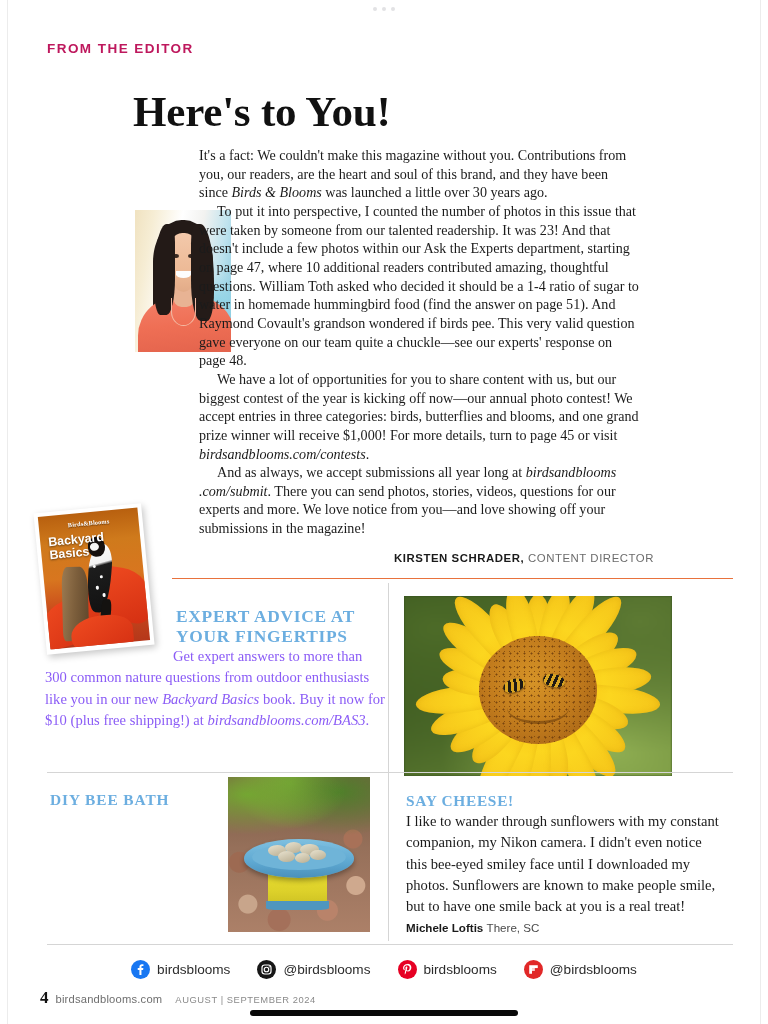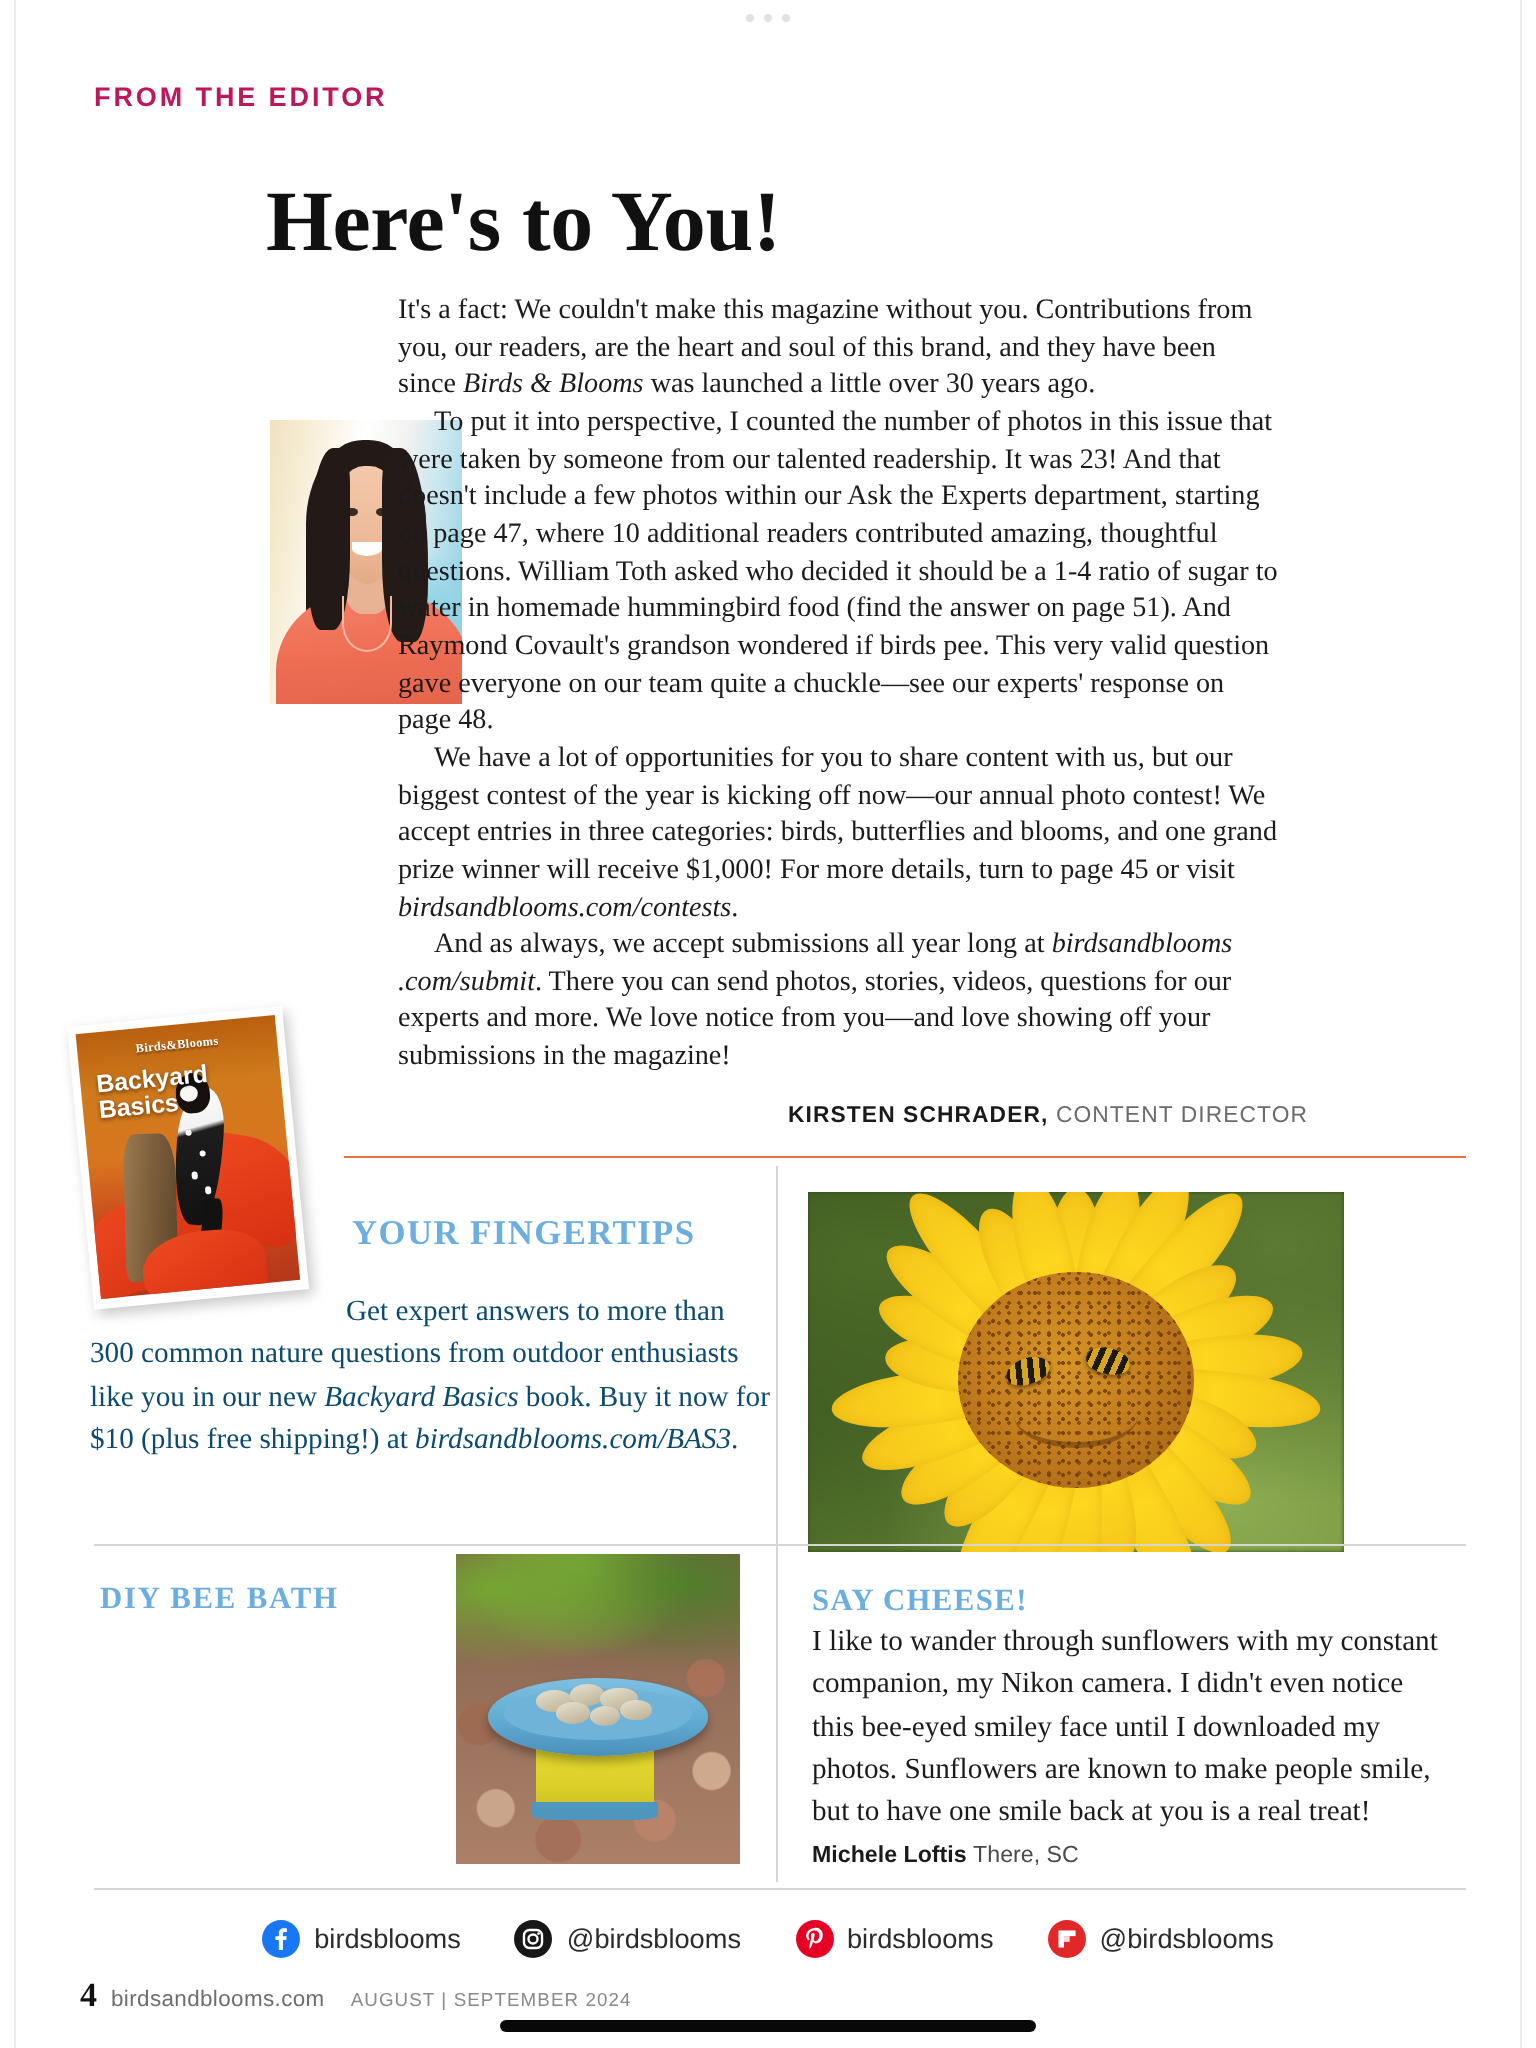--- a/index.html
+++ b/index.html
@@ -313,21 +313,21 @@
     letter-spacing: 0.7px;
     color: #6CAEE0;
   }
   .expert-body {
     position: absolute;
     left: 45px;
     top: 646px;
     width: 341px;
     font-size: 14.6px;
     line-height: 21.4px;
-    color: #0c4a6e;
+    color: #8b5cf6;
   }
   .expert-body .indent { padding-left: 128px; }
   .expert-body i { font-style: italic; }
 
   
   .sunflower {
     position: absolute;
     left: 404px;
     top: 596px;
     width: 268px;
@@ -651,20 +651,21 @@
       <div class="leaf3"></div>
       <div class="logo">Birds&amp;Blooms</div>
       <div class="title">
         <div>Backyard</div>
         <div>Basics</div>
       </div>
     </div>
   </div>
 
   <div class="expert-head">
+    <div>EXPERT ADVICE AT</div>
     <div>YOUR FINGERTIPS</div>
   </div>
 
   <div class="expert-body">
     <span class="indent">Get expert answers to more than 300 common nature questions from outdoor enthusiasts like you in our new </span><i>Backyard Basics</i><span> book. Buy it now for $10 (plus free shipping!) at </span><i>birdsandblooms.com/BAS3</i><span>.</span>
   </div>
 
   <div class="sunflower">
     <div class="foliage"></div>
     <div class="petals" id="petal-host">

